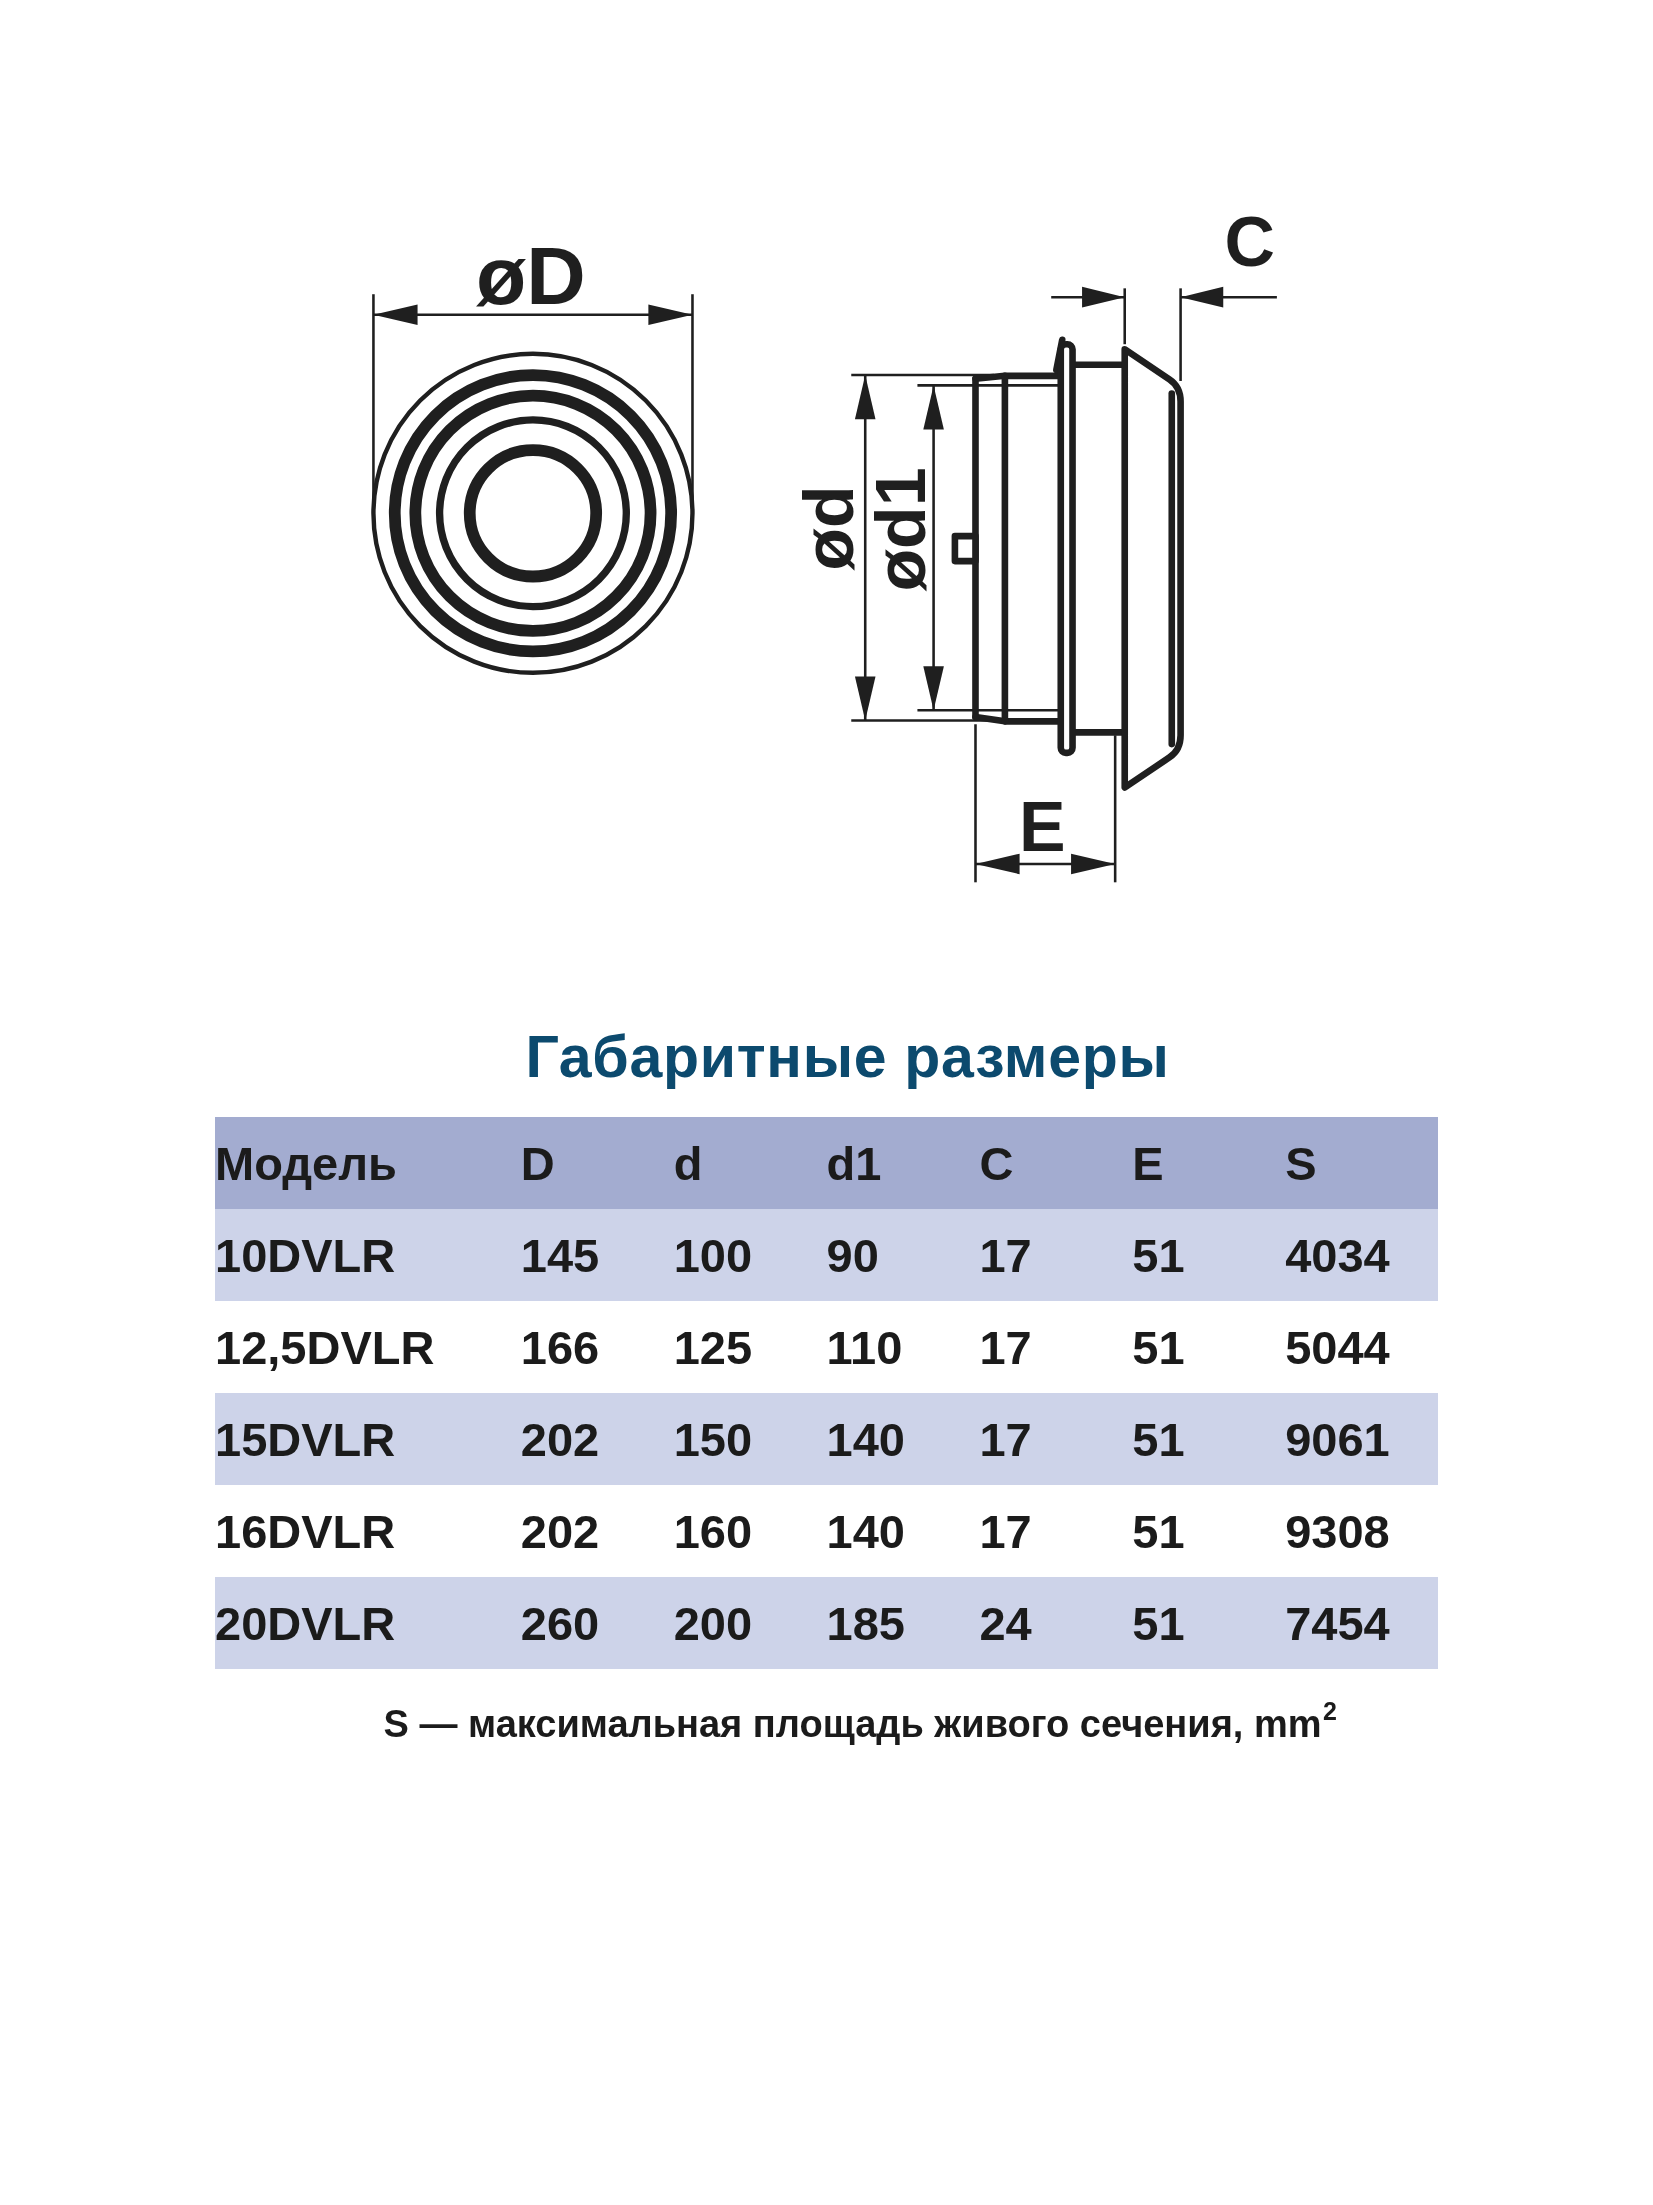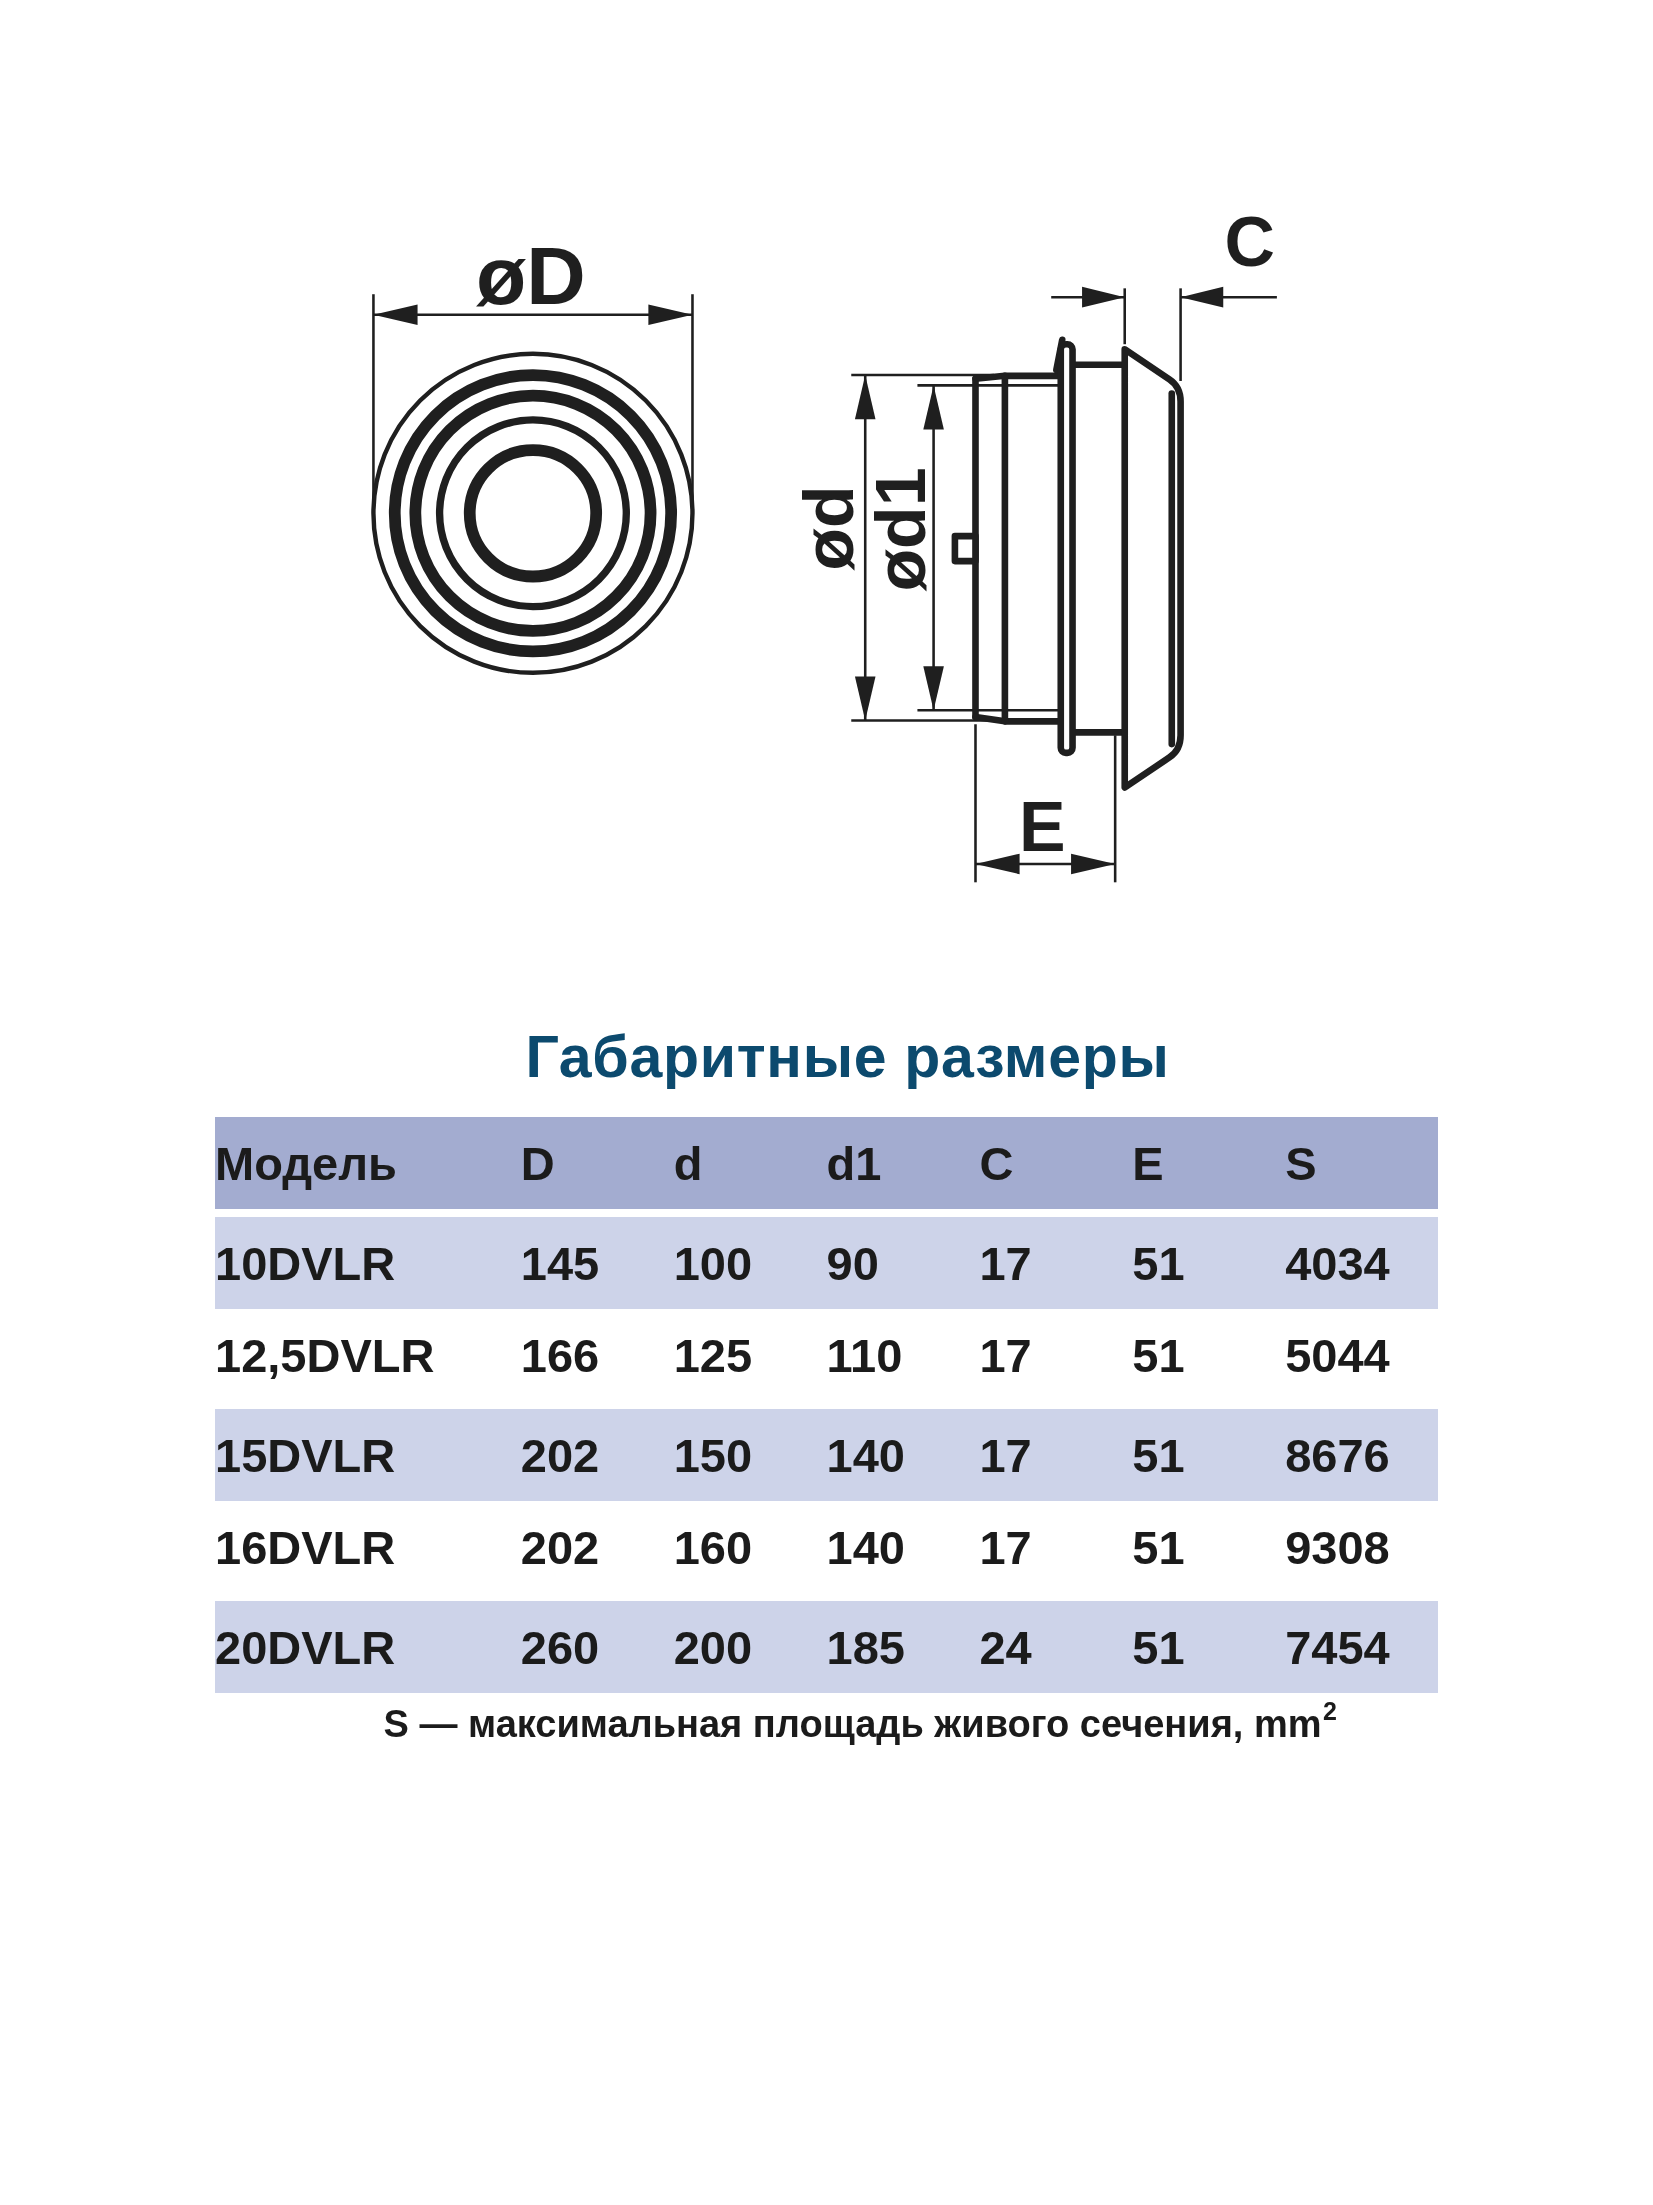--- a/index.html
+++ b/index.html
@@ -55,21 +55,21 @@
     align-items:center;
     background:var(--row-bg);
   }
   .tr>div{
     font-size:47px;
     font-weight:700;
     color:var(--table-text);
     line-height:1;
   }
   .tr.header{background:var(--header-bg);}
-  .tr.alt{background:var(--row-alt-bg);margin-top:8px;}
+  .tr.alt{background:var(--row-alt-bg);}
   .footnote{
     position:absolute;
     left:12px; top:1700px;
     width:100%;
     text-align:center;
     font-size:38px;
     font-weight:700;
     color:#1b1b1b;
   }
   .footnote sup{
@@ -180,21 +180,21 @@
       <div>51</div>
       <div>5044</div>
     </div>
     <div class="tr alt">
       <div>15DVLR</div>
       <div>202</div>
       <div>150</div>
       <div>140</div>
       <div>17</div>
       <div>51</div>
-      <div>8676</div>
+      <div>9061</div>
     </div>
     <div class="tr">
       <div>16DVLR</div>
       <div>202</div>
       <div>160</div>
       <div>140</div>
       <div>17</div>
       <div>51</div>
       <div>9308</div>
     </div>

